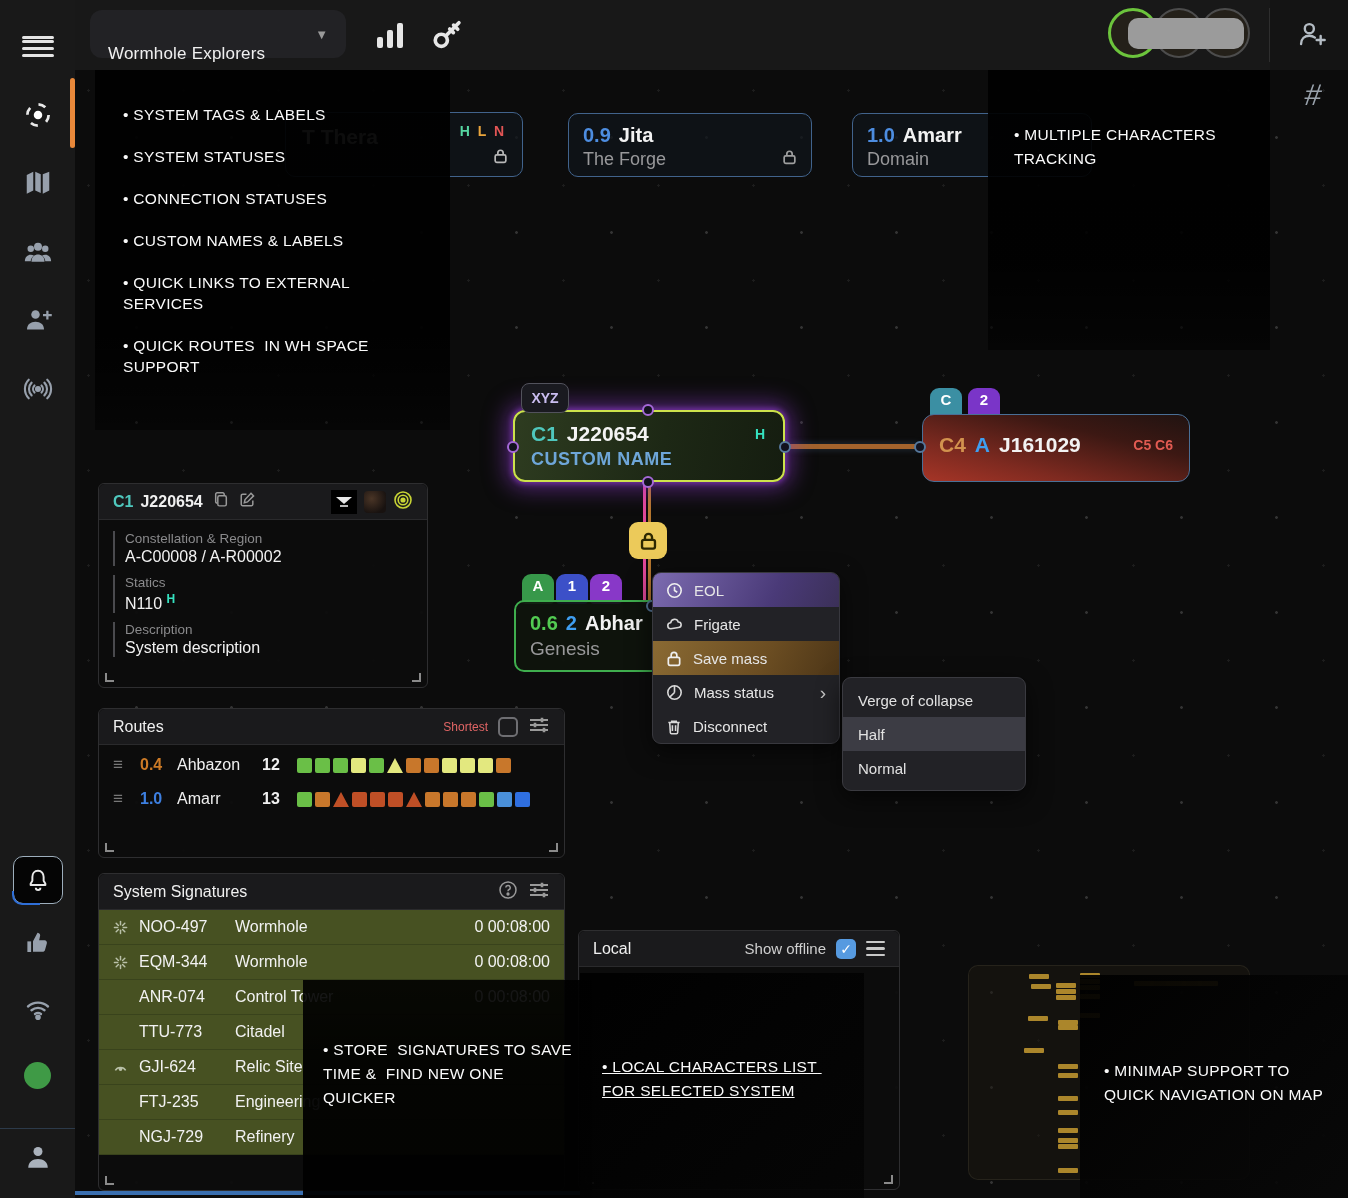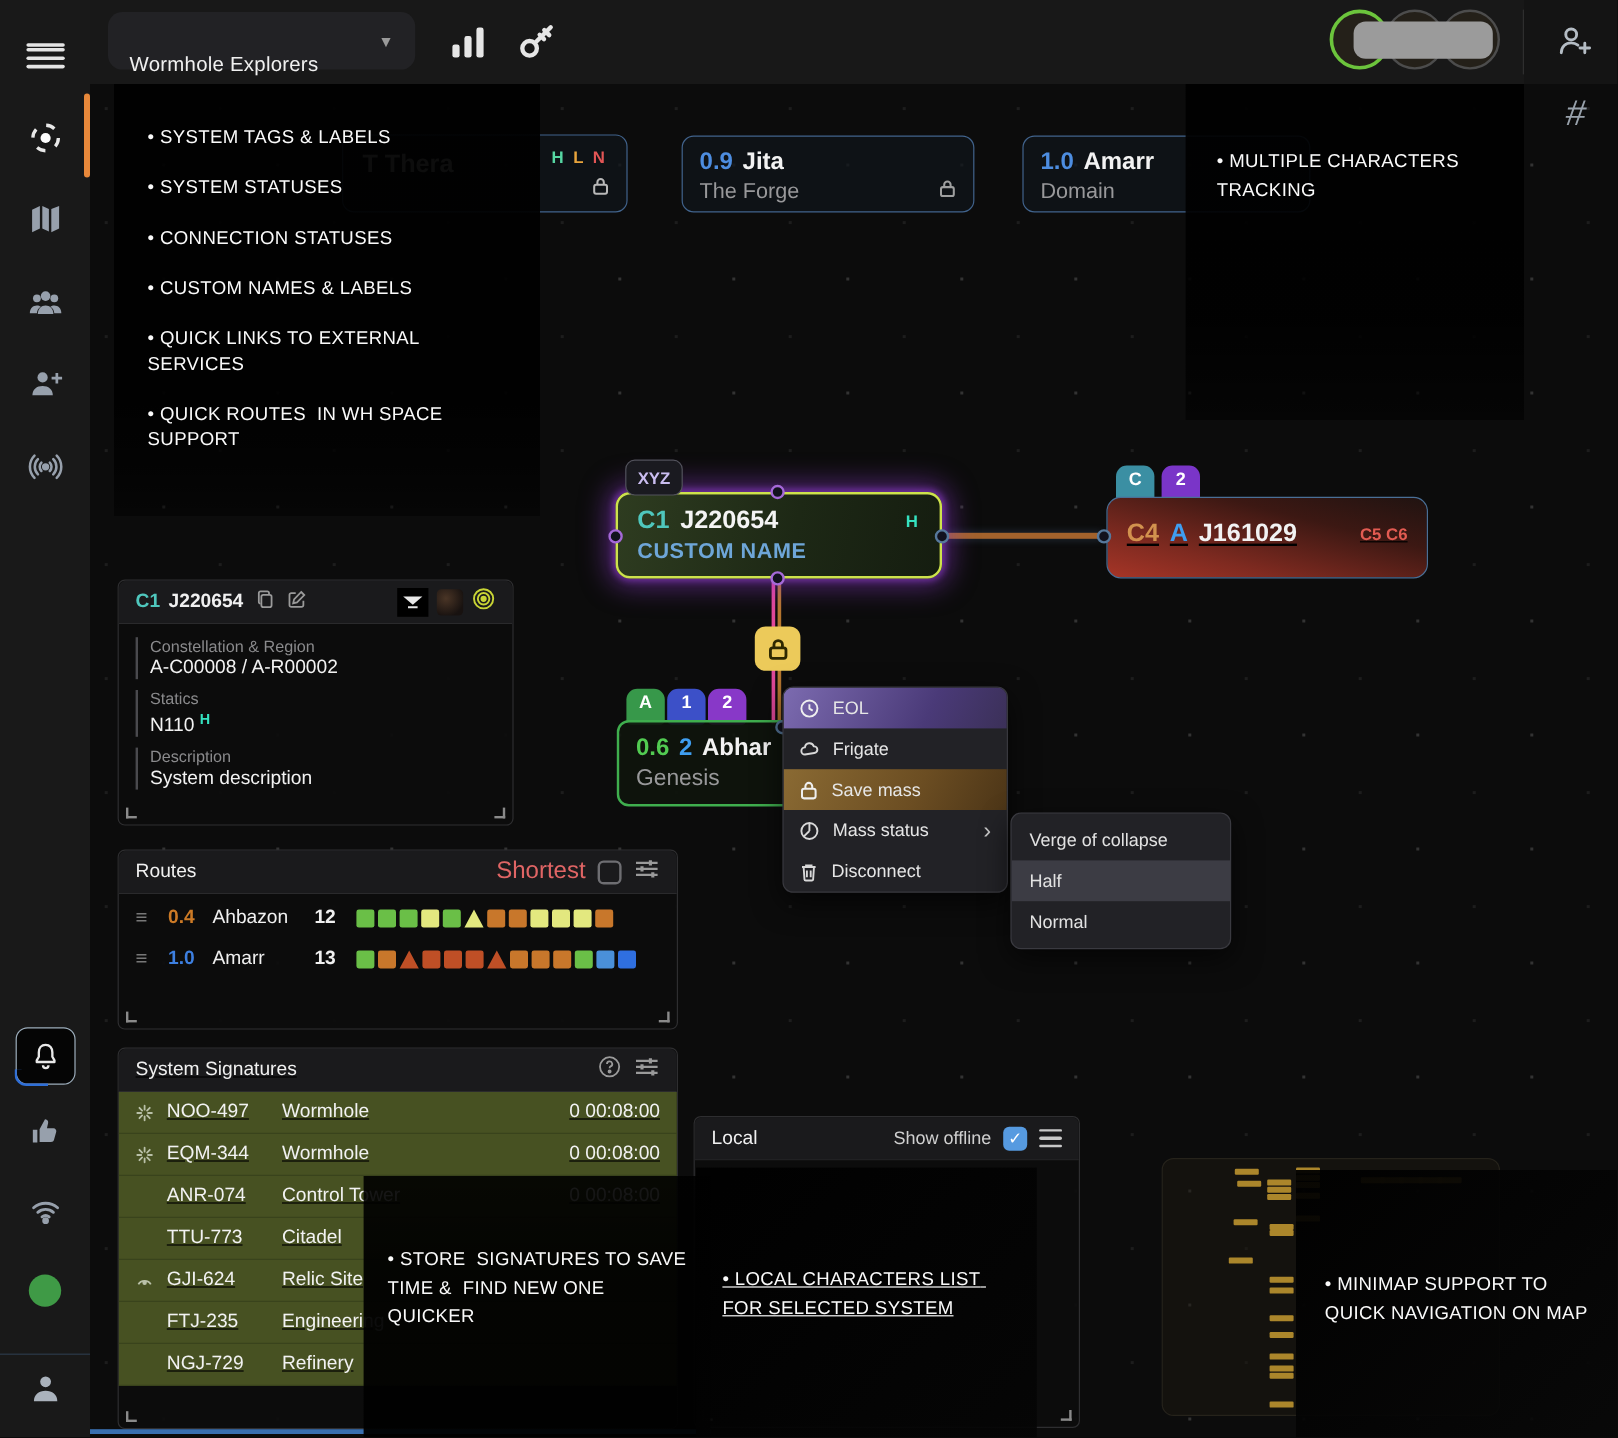--- a/index.html
+++ b/index.html
@@ -131,33 +131,33 @@
   #sys-image { width:22px; height:22px; border-radius:4px;
     background:radial-gradient(circle at 35% 35%, #4a3526, #181210 75%); }
   .info-sec { border-left:2px solid #4a4a4e; padding-left:10px; margin:0 0 9px 14px; }
   .info-label { color:#8a8a8c; font-size:13.5px; }
   .info-value { color:#f2f2f2; font-size:16px; padding-top:2px; }
   .info-body { padding-top:11px; }
   sup.static-h { color:#35e2c0; font-weight:bold; font-size:12px; }
 
   
   #routes-panel { left:98px; top:708px; width:467px; height:150px; }
-  #routes-panel .sort { margin-left:auto; color:#e06565; font-size:20px; }
+  #routes-panel .sort { margin-left:auto; color:#e06565; font-size:12px; }
   .checkbox-empty { width:20px; height:20px; border:2px solid #6e6e72; border-radius:5px; }
   .route-row { height:28px; display:flex; align-items:center; gap:9px; padding:0 14px; margin-top:6px; }
   .route-row .handle { color:#777; font-size:17px; width:18px; }
   .route-row .rsec { width:28px; font-size:16px; font-weight:bold; }
   .route-row .rname { width:76px; font-size:16px; color:#f0f0f0; }
   .route-row .rjumps { width:26px; font-size:16px; font-weight:bold; color:#f0f0f0; }
   .rchips { display:flex; gap:3px; align-items:flex-end; }
   .chip-sq { width:15px; height:15px; border-radius:2px; }
   .chip-tri { width:0; height:0; border-left:8px solid transparent; border-right:8px solid transparent; border-bottom:15px solid; }
 
   
-  #sig-panel { left:98px; top:873px; width:467px; height:318px;text-decoration:underline; }
+  #sig-panel { left:98px; top:873px; width:467px; height:318px; }
   .sig-row { height:35px; background:#475122; border-bottom:1px solid #39431c; display:flex; align-items:center; padding:0 14px; }
   .sig-ic { width:26px; display:flex; align-items:center; }
   .sig-id { width:96px; color:#f2f2f2; font-size:16px; }
   .sig-group { flex:1; color:#f2f2f2; font-size:16px; }
   .sig-timer { color:#f2f2f2; font-size:16px; }
   #bottom-blue-line { position:absolute; left:75px; top:1191px; width:517px; height:4px; background:#3a6fb0; z-index:45; }
 
   
   #local-panel { left:578px; top:930px; width:322px; height:260px; }
   #local-panel .offline { margin-left:auto; color:#cfcfcf; font-size:15px; }
@@ -361,21 +361,21 @@
   <div id="edge-v-org"></div>
   <div id="edge-lock">
     <svg width="19" height="20" viewBox="0 0 16 17" fill="none" stroke="#2e2800" stroke-width="2">
         <rect x="2.5" y="7.5" width="11" height="7.5" rx="1.6"></rect>
         <path d="M5 7.5 V5.4 a3 3 0 0 1 6 0 V7.5"></path>
       </svg>
   </div>
 
   <span class="tag-pill" style="left:930px; top:388px; background:#3b8fa3;">C</span>
   <span class="tag-pill" style="left:968px; top:388px; background:#7a35c8;">2</span>
-  <div id="c4-node" style="position:absolute;text-decoration:underline;">
+  <div id="c4-node" style="position:absolute;">
     <div class="inner">
       <span class="cls">C4</span>
       <span class="eff">A</span>
       <span class="nname">J161029</span>
       <span class="statics">C5 C6</span>
     </div>
   </div>
   <span class="cdot blue" style="left:914px; top:441px;"></span>
 
   <span class="tag-pill" style="left:522px; top:574px; background:#37984a;">A</span>

